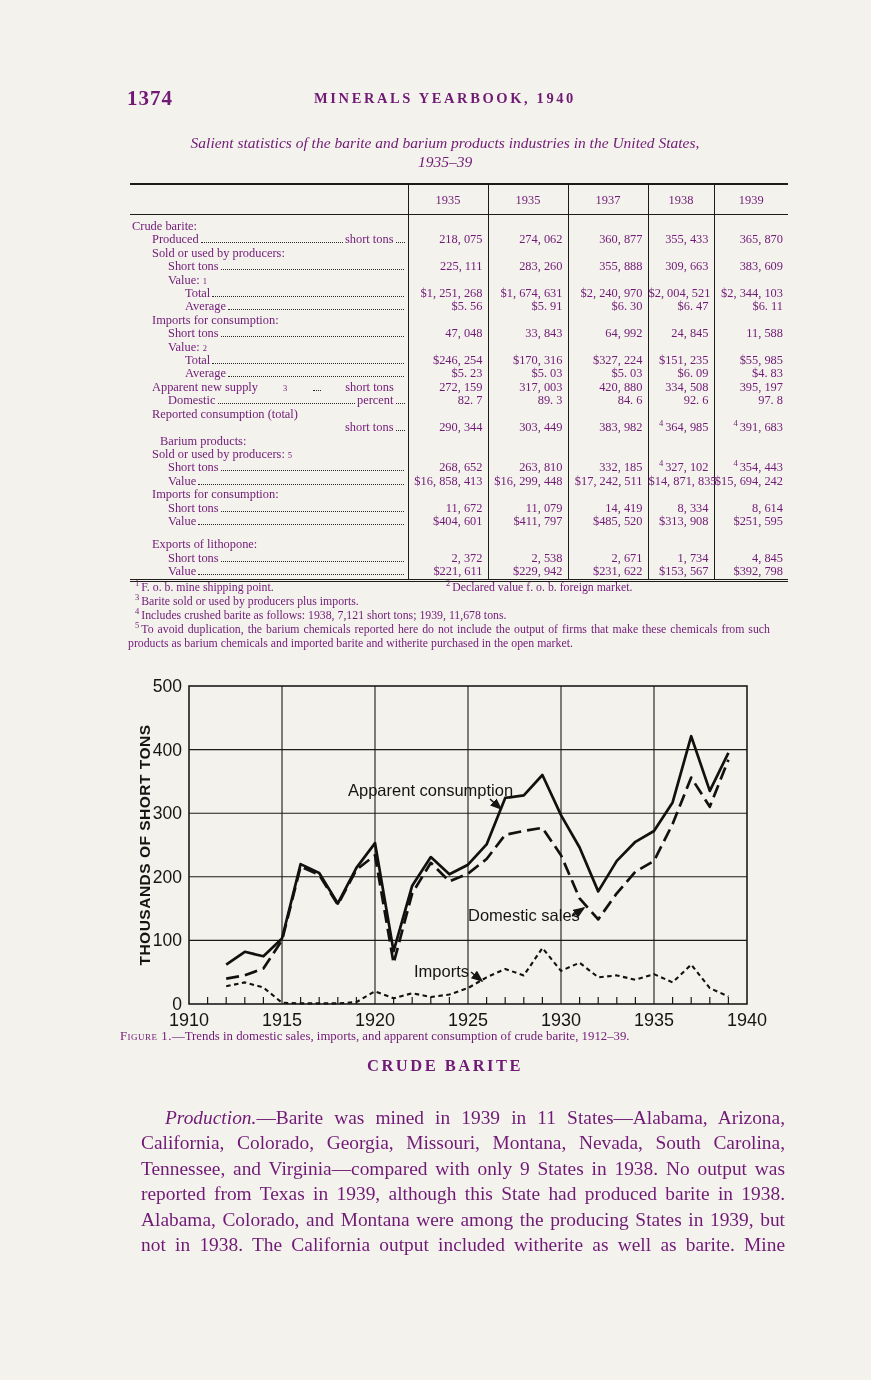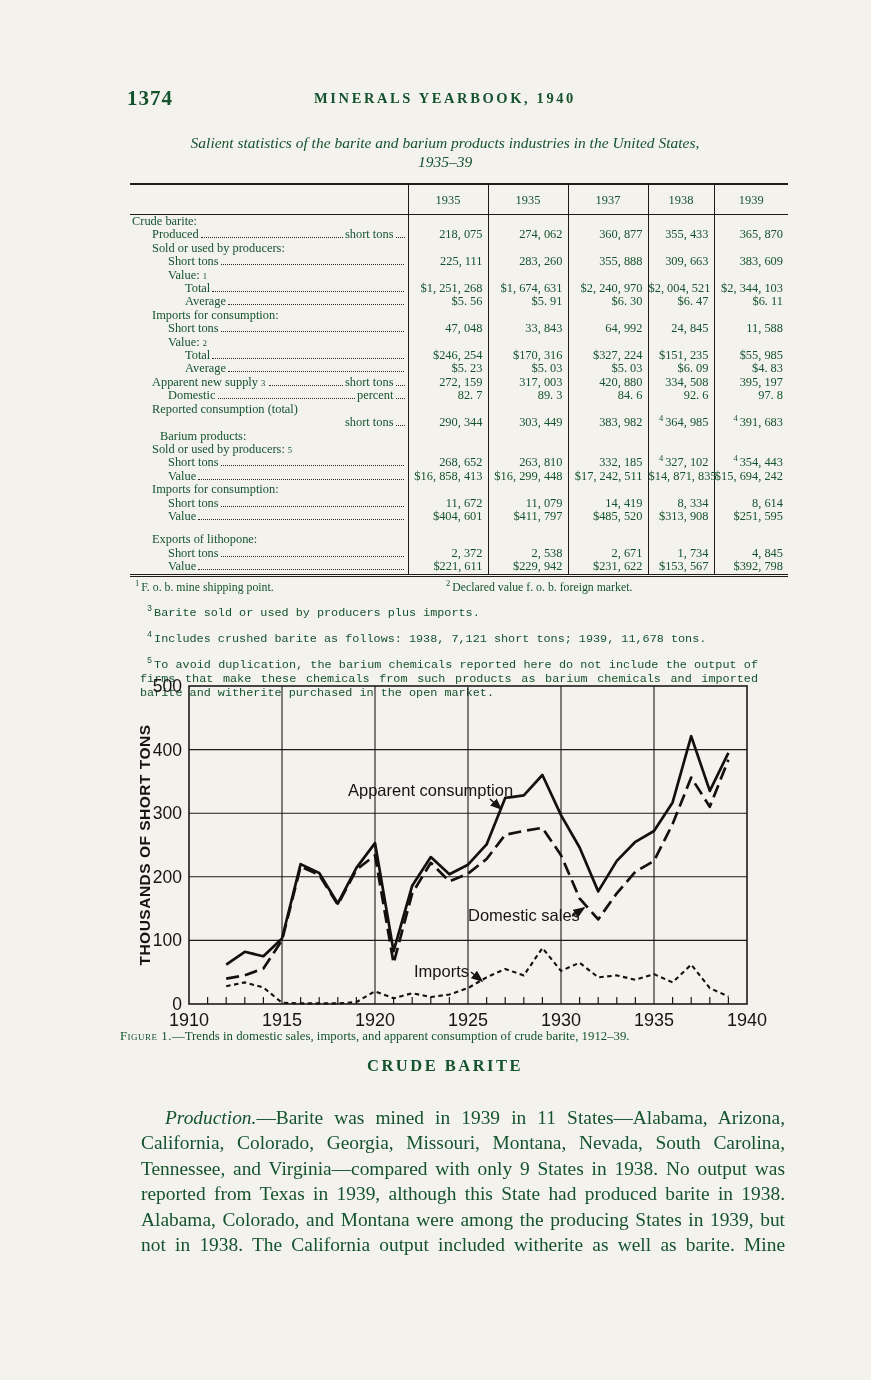--- a/index.html
+++ b/index.html
@@ -1,49 +1,49 @@
 <!DOCTYPE html>
 <html><head>
 <meta charset="utf-8">
 <style>
   html,body { margin:0; padding:0; }
   body { background:#d8d6d0; }
   .page {
     position:relative; width:871px; height:1380px; margin:0 auto;
-    background:#f4f2ed; color:#14532d; overflow:hidden;
+    background:#f4f2ed; color:#701a75; overflow:hidden;
     font-family:"Liberation Serif","DejaVu Serif",serif;
   }
   
   .running-head { position:absolute; top:86px; left:125px; width:640px; height:24px; }
   .page-number { position:absolute; left:2px; top:0; font-size:21px; font-weight:bold; letter-spacing:1px; }
   .running-title { position:absolute; left:0; right:0; top:4px; text-align:center;
                    font-size:14.5px; font-weight:bold; letter-spacing:2.6px; }
   
   .table-title { position:absolute; top:133px; left:125px; width:640px; text-align:center;
                  font-style:italic; font-size:15.5px; line-height:19px; }
   
   table.stats { position:absolute; top:183px; left:130px; width:658px;
     border-collapse:collapse; table-layout:fixed;
     border-top:2.2px solid #1d1c1a; border-bottom:3px double #1d1c1a;
     font-size:12.4px; }
   table.stats thead th { border-bottom:1.6px solid #1d1c1a; font-weight:normal;
     text-align:center; padding:8px 0 6px; font-size:12.4px; }
   table.stats th.col-year, table.stats td.val { border-left:1px solid #1d1c1a; }
-  table.stats tbody tr:first-child td { }
+  table.stats tbody tr:first-child td { padding-top:5px; }
   table.stats td { padding:0; vertical-align:bottom; line-height:13.4px; }
   table.stats td.val { text-align:right; padding-right:5px; white-space:nowrap; }
   .lblrow { display:flex; align-items:baseline; padding-right:2px; white-space:nowrap; }
   .lblrow.second { justify-content:flex-end; }
   .leader { flex:1 1 auto; min-width:8px; border-bottom:1.4px dotted #2b2a27; margin:0 2px 2.5px 2px; }
   .leader-end { width:9px; border-bottom:1.4px dotted #2b2a27; margin:0 1px 2.5px 2px; }
   sup.fnref { font-size:8.5px; line-height:0; vertical-align:super; margin-right:2px; }
   
   .footnotes { position:absolute; top:581px; left:128px; width:642px;
     font-size:11.8px; line-height:13.9px; text-align:justify; }
-  .footnotes p { margin:12px; text-indent:7px;font-family:Liberation Mono, monospace; }
+  .footnotes p { margin:0; text-indent:7px; }
   .fn-col { display:inline-block; width:318px; text-indent:7px; }
   
   .chart { position:absolute; top:678px; left:120px; width:660px; height:358px; }
   .chart svg text { font-family:"Liberation Sans","DejaVu Sans",sans-serif; fill:#161514; }
   .fig-caption { position:absolute; top:1029px; left:120px; width:650px; 
     font-size:12.8px; }
   .fig-caption .sc { font-variant:small-caps; letter-spacing:0.5px; }
   
   .section-heading { position:absolute; top:1056px; left:125px; width:640px; text-align:center;
     font-size:16.5px; font-weight:bold; letter-spacing:2.5px; }
@@ -236,21 +236,21 @@
             </div>
           </td>
           <td class="val">$5. 23</td>
           <td class="val">$5. 03</td>
           <td class="val">$5. 03</td>
           <td class="val">$6. 09</td>
           <td class="val">$4. 83</td>
         </tr>
         <tr>
           <td>
-            <div class="lblrow" style="padding-left: 22px;">
+            <div class="lblrow" style="padding-left: 22px; gap: 22px;">
               <span>Apparent new supply</span>
               <sup class="fnref" style="margin-left: 3px;">3</sup>
               <span class="leader"></span>
               <span>short tons</span>
               <span class="leader-end"></span>
             </div>
           </td>
           <td class="val">272, 159</td>
           <td class="val">317, 003</td>
           <td class="val">420, 880</td>

